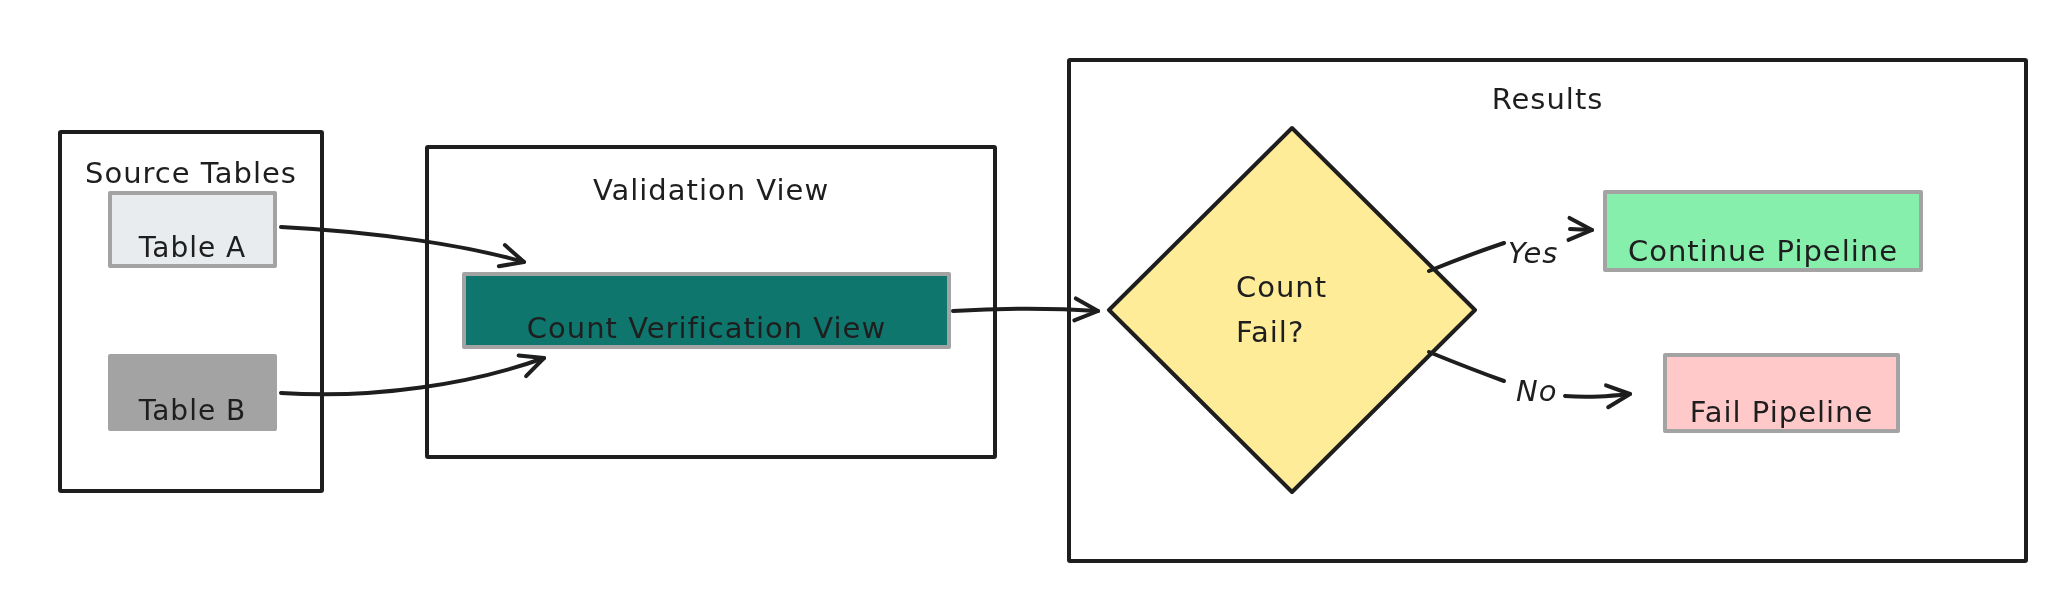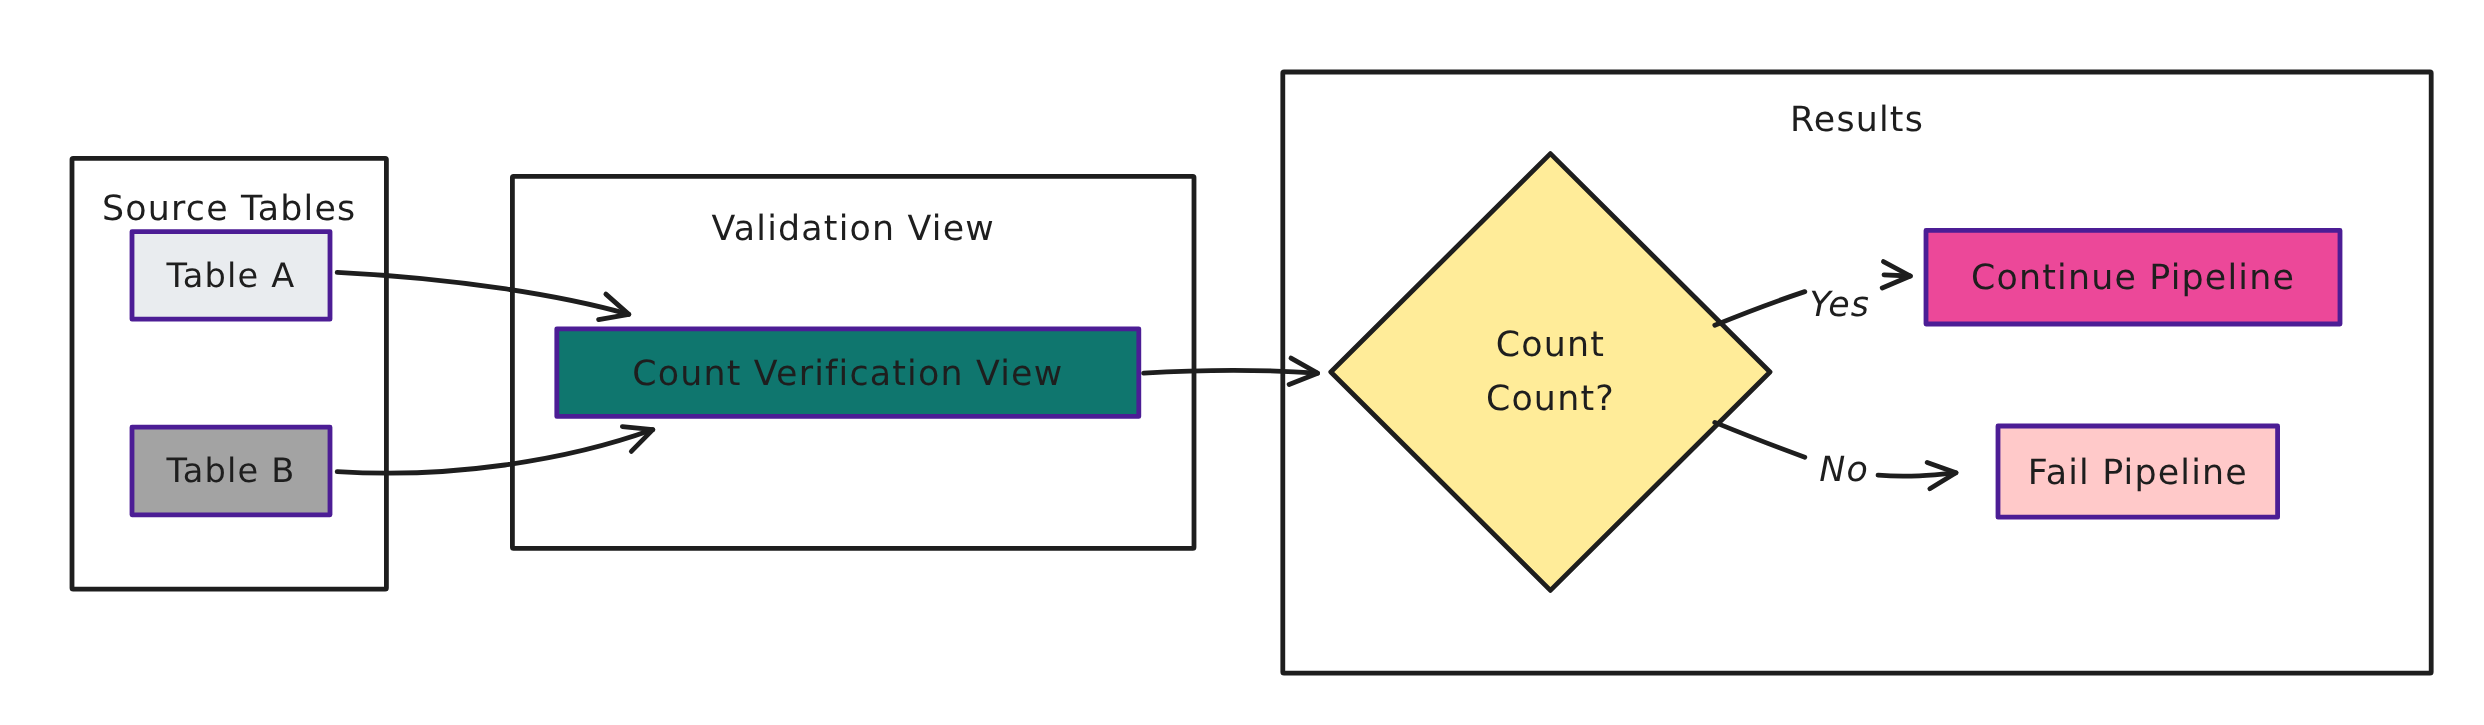--- a/index.html
+++ b/index.html
@@ -24,25 +24,25 @@
     left: 0;
     width: 100%;
     text-align: center;
     font-size: 29px;
     letter-spacing: 1px;
     white-space: nowrap;
     margin-top: 14px;
   }
   .node-box {
     position: absolute;
-    border: 4px solid #4c1d95;
+    border: 4px solid #a3a3a3;
     border-radius: 2px;
     box-sizing: border-box;
     display: flex;
-    align-items: center;
+    align-items: flex-end;
     justify-content: center;
     font-size: 28px;
     letter-spacing: 1px;
     white-space: nowrap;
   }
   .arrows-layer {
     position: absolute;
     left: 0; top: 0;
     pointer-events: none;
   }
@@ -52,24 +52,24 @@
     stroke-width: 4;
     stroke-linecap: round;
   }
   .diamond-shape {
     stroke: #1e1e1e;
     stroke-width: 4;
     stroke-linejoin: round;
   }
   .diamond-label {
     position: absolute;
-    left: 1192px;
+    left: 1236px;
     top: 265px;
     width: 200px;
-    text-align: center;
+    text-align: left;
     font-size: 29px;
     line-height: 45px;
     letter-spacing: 1px;
   }
   .diamond-label span { display: block; }
   .edge-label {
     position: absolute;
     font-size: 29px;
     font-style: italic;
     letter-spacing: 1px;
@@ -100,21 +100,21 @@
   </div>
 
   <div class="node-box" style="left: 108px; top: 354px; width: 169px; height: 77px; background-color: #a3a3a3;">
     <span>Table B</span>
   </div>
 
   <div class="node-box" style="left: 462px; top: 272px; width: 489px; height: 77px; font-size: 29px; background-color: #0f766e;">
     <span>Count Verification View</span>
   </div>
 
-  <div class="node-box" style="left: 1603px; top: 190px; width: 349px; height: 82px; font-size: 29px; background-color: #ec4899;">
+  <div class="node-box" style="left: 1603px; top: 190px; width: 320px; height: 82px; font-size: 29px; background-color: #86efac;">
     <span>Continue Pipeline</span>
   </div>
 
   <div class="node-box" style="left: 1647px; top: 353px; width: 237px; height: 80px; font-size: 29px; background-color: rgb(255, 201, 201); margin-left: 16px;">
     <span>Fail Pipeline</span>
   </div>
 
   <svg class="arrows-layer" width="2070" height="604" viewBox="0 0 2070 604">
     <defs>
       <marker id="arrowhead" markerUnits="userSpaceOnUse" markerWidth="34" markerHeight="30" refX="27" refY="14" orient="auto">
@@ -134,19 +134,19 @@
 
     <path class="edge-path" d="M 1570 229 L 1592 230" marker-end="url(#arrowhead)"></path>
 
     <path class="edge-path" d="M 1429 352 C 1456 363, 1479 372, 1504 381"></path>
 
     <path class="edge-path" d="M 1565 396 C 1590 398, 1610 396, 1630 394" marker-end="url(#arrowhead)"></path>
   </svg>
 
   <div class="diamond-label">
     <span>Count</span>
-    <span>Count?</span>
+    <span>Fail?</span>
   </div>
 
   <div class="edge-label edge-label-yes">Yes</div>
   <div class="edge-label edge-label-no">No</div>
 
 </div>
 
 </body></html>

